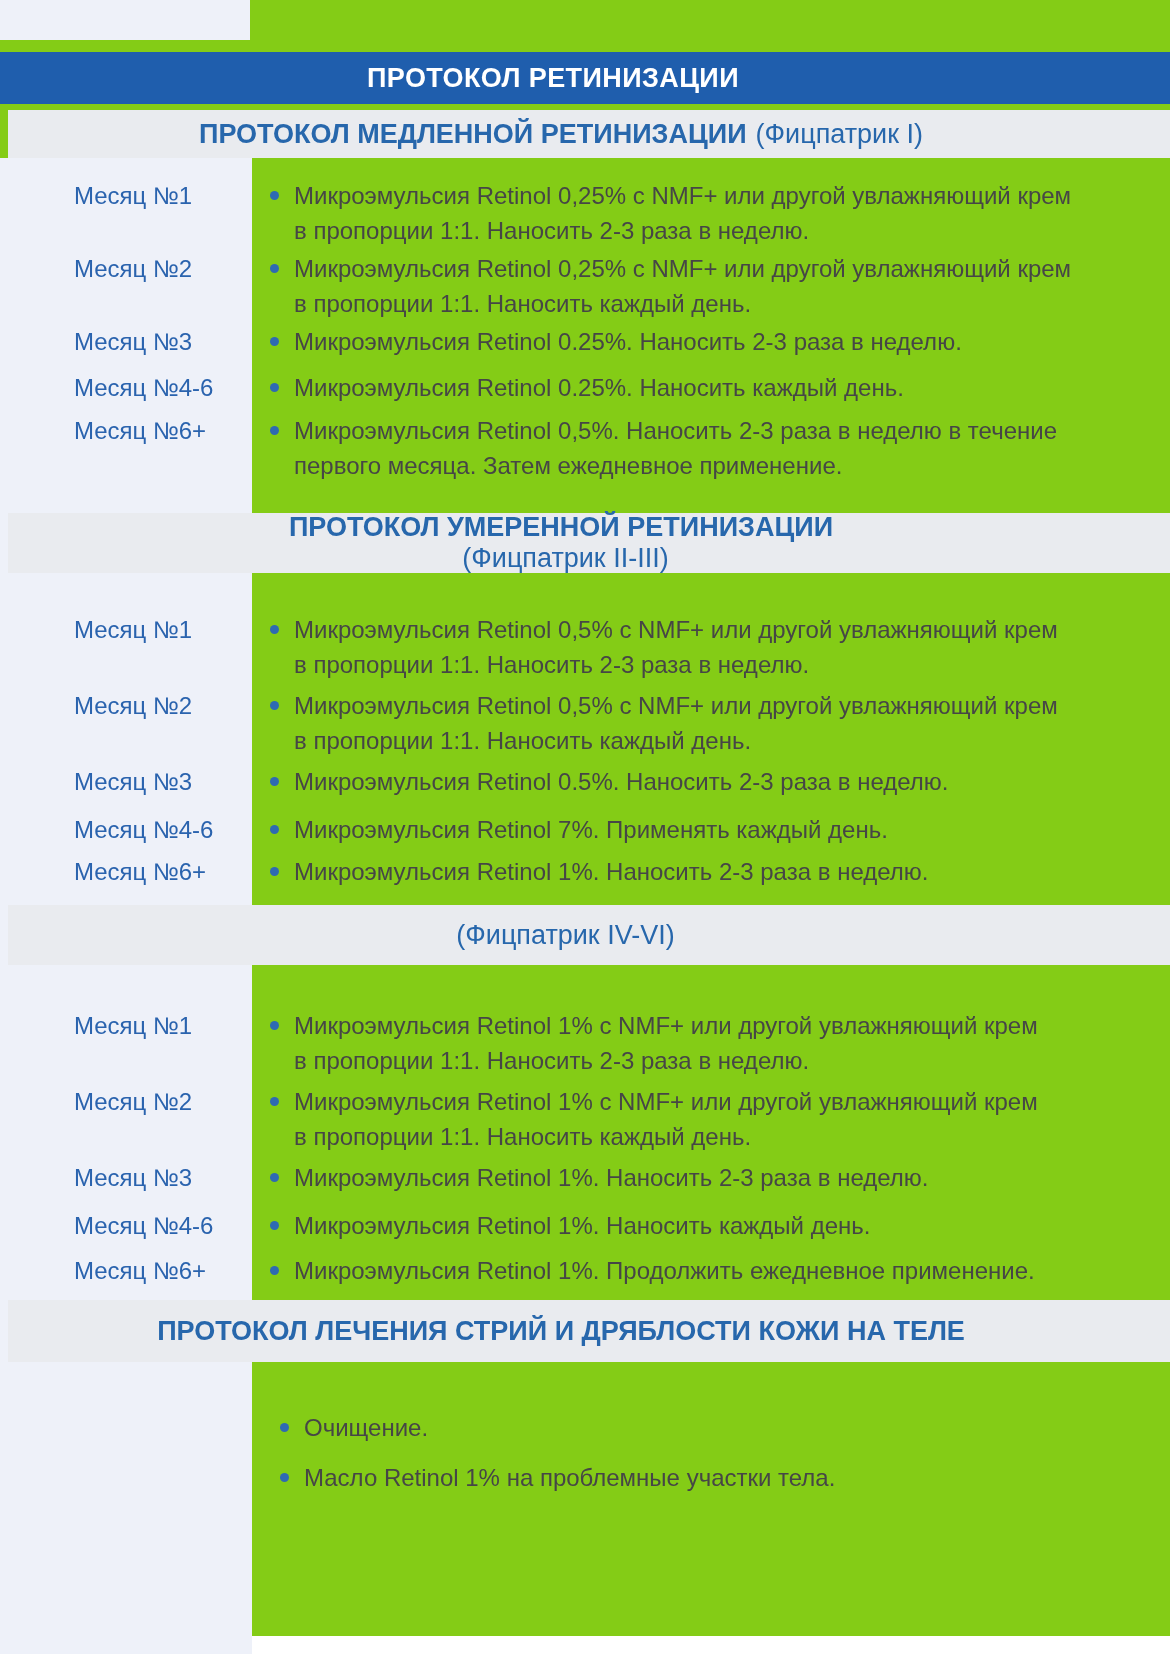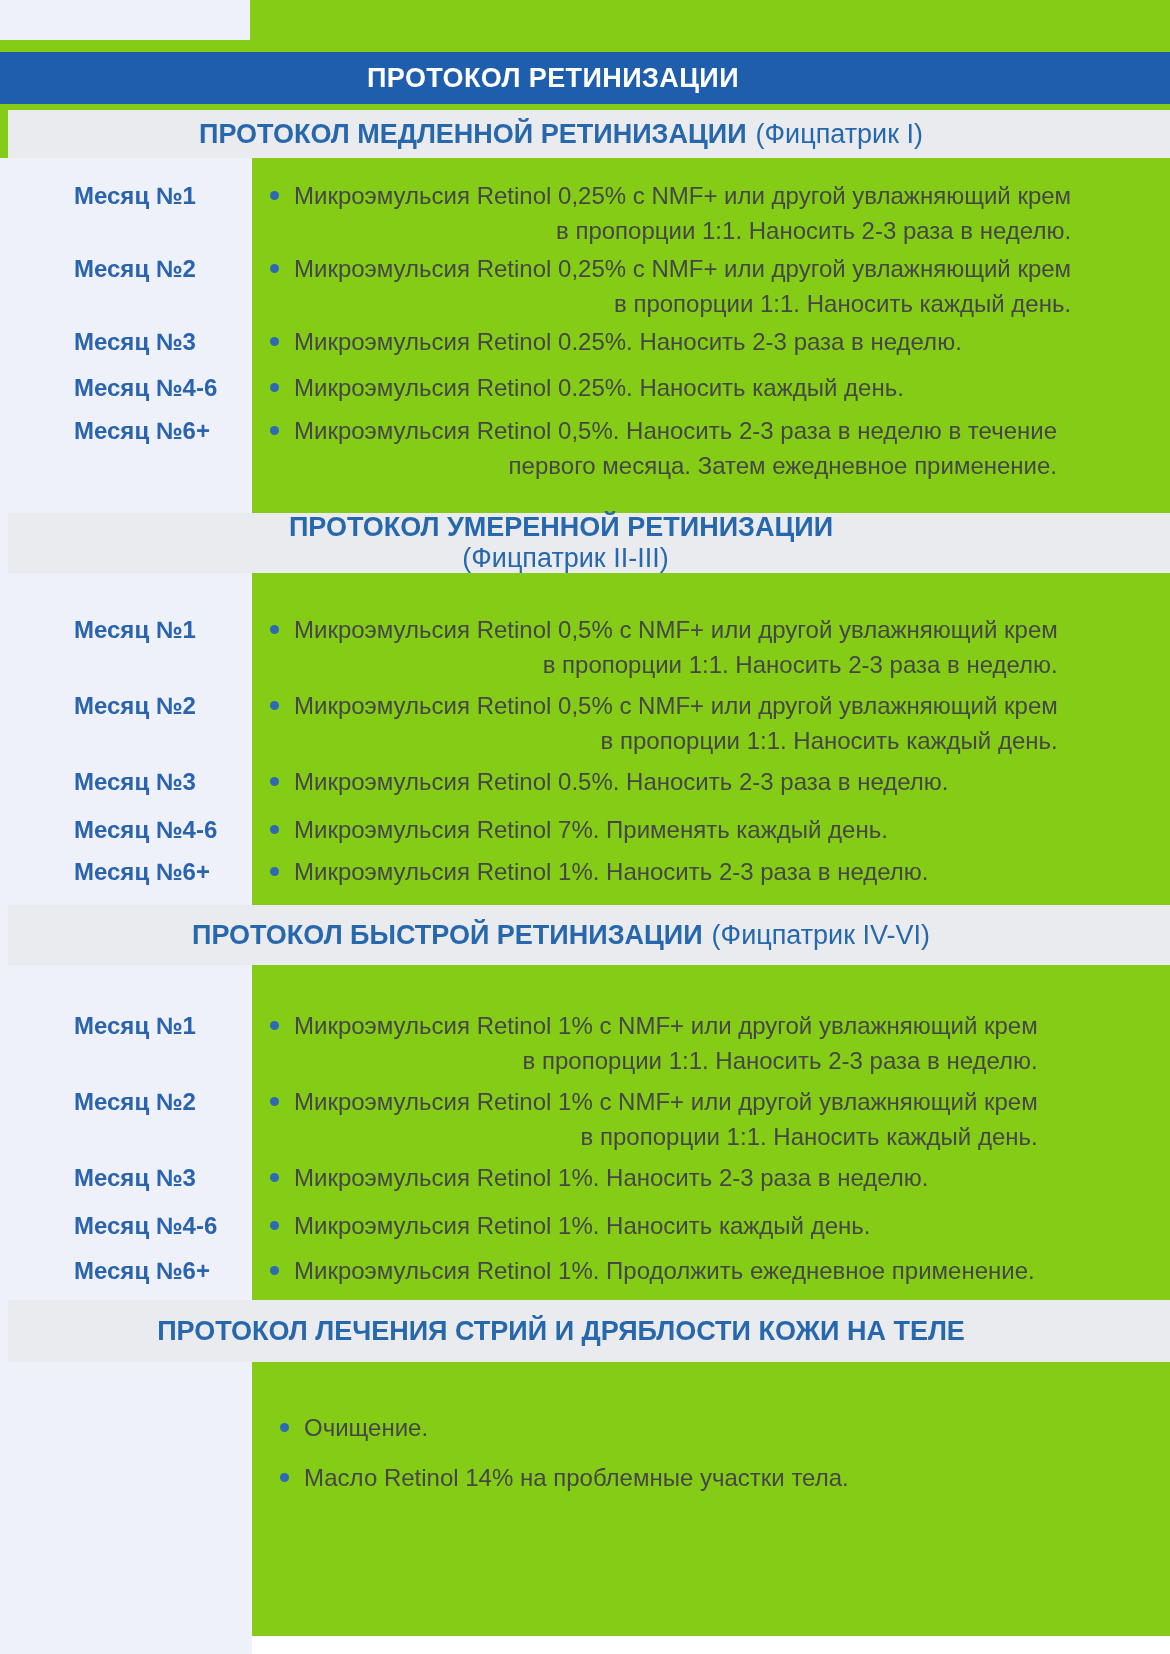--- a/index.html
+++ b/index.html
@@ -44,33 +44,33 @@
   .band-3{top:905px;height:60px;}
   .band-4{top:1300px;height:62px;}
   .band .bold{color:#2767ac;font-size:27px;font-weight:700;}
   .band .light{color:#2767ac;font-size:27px;font-weight:400;margin-left:9px;}
   .band .light:empty{display:none;}
 
   
   .row{position:absolute;left:0;width:100%;z-index:3;}
   .mlabel{
     position:absolute;left:74px;top:0;
-    color:#2a63ae;font-size:24px;font-weight:700;line-height:35px;
+    color:#2a63ae;font-size:24px;font-weight:400;line-height:35px;
     white-space:nowrap;
   }
   .bullet-dot{
     position:absolute;left:270px;top:13px;
     width:9px;height:9px;border-radius:50%;background:#2e6ab2;
   }
   .btext{
     position:absolute;left:294px;top:0;
     color:#464646;font-size:24px;font-weight:400;line-height:35px;
     white-space:nowrap;
   }
-  .btext .line{display:block;text-align:right;}
+  .btext .line{display:block;}
   .btext .line:empty{display:none;}
 
   
   .row.simple .bullet-dot{left:280px;}
   .row.simple .btext{left:304px;}
 </style>
 </head>
 <body>
 
 <div class="page">
@@ -163,21 +163,20 @@
   </div>
   <div class="row" style="top:854px">
     <span class="mlabel">Месяц №6+</span>
     <span class="bullet-dot"></span>
     <span class="btext">
       <span class="line">Микроэмульсия Retinol 1%. Наносить 2-3 раза в неделю.</span>
     </span>
   </div>
 
   <div class="band band-3">
-    <span class="bold">ПРОТОКОЛ БЫСТРОЙ РЕТИНИЗАЦИИ</span>
     <span class="light">(Фицпатрик IV-VI)</span>
   </div>
 
   <div class="row" style="top:1008px">
     <span class="mlabel">Месяц №1</span>
     <span class="bullet-dot"></span>
     <span class="btext">
       <span class="line">Микроэмульсия Retinol 1% с NMF+ или другой увлажняющий крем</span>
       <span class="line">в пропорции 1:1. Наносить 2-3 раза в неделю.</span>
     </span>
@@ -219,17 +218,17 @@
 
   <div class="row simple" style="top:1410px">
     <span class="bullet-dot"></span>
     <span class="btext">
       <span class="line">Очищение.</span>
     </span>
   </div>
   <div class="row simple" style="top:1460px">
     <span class="bullet-dot"></span>
     <span class="btext">
-      <span class="line">Масло Retinol 14% на проблемные участки тела.</span>
+      <span class="line">Масло Retinol 1% на проблемные участки тела.</span>
     </span>
   </div>
 
 </div>
 
 </body></html>

